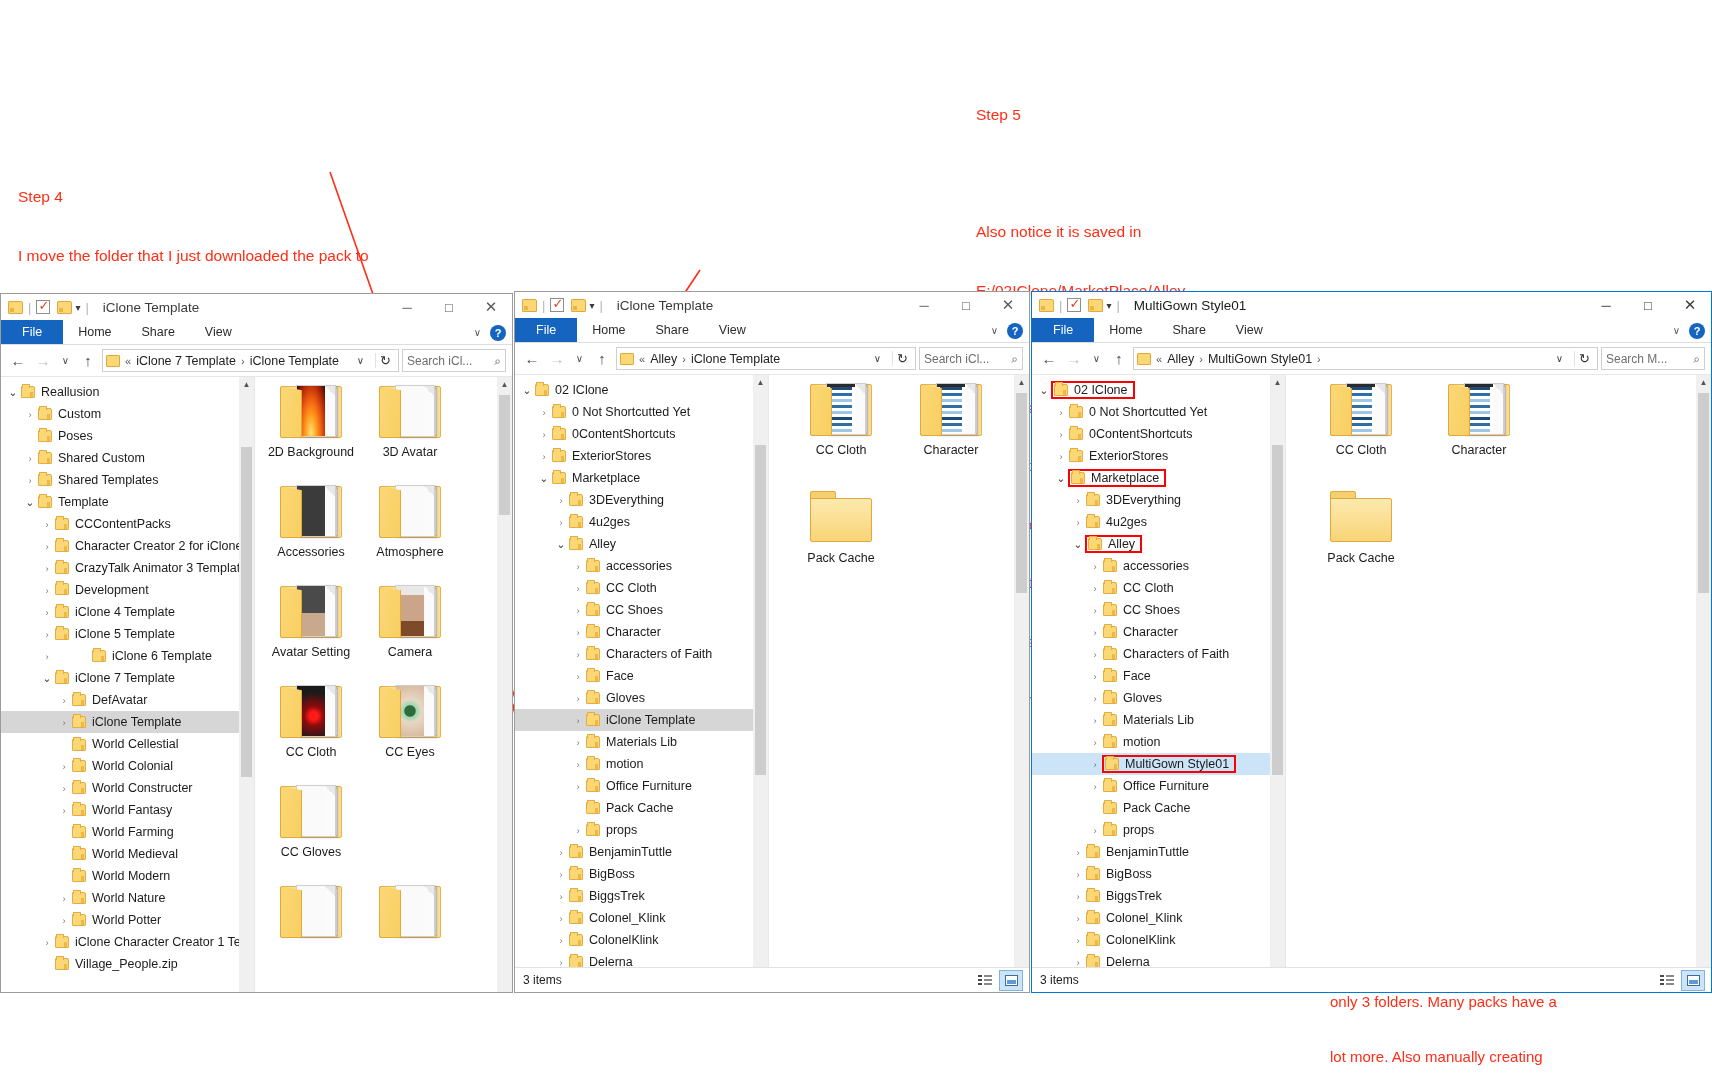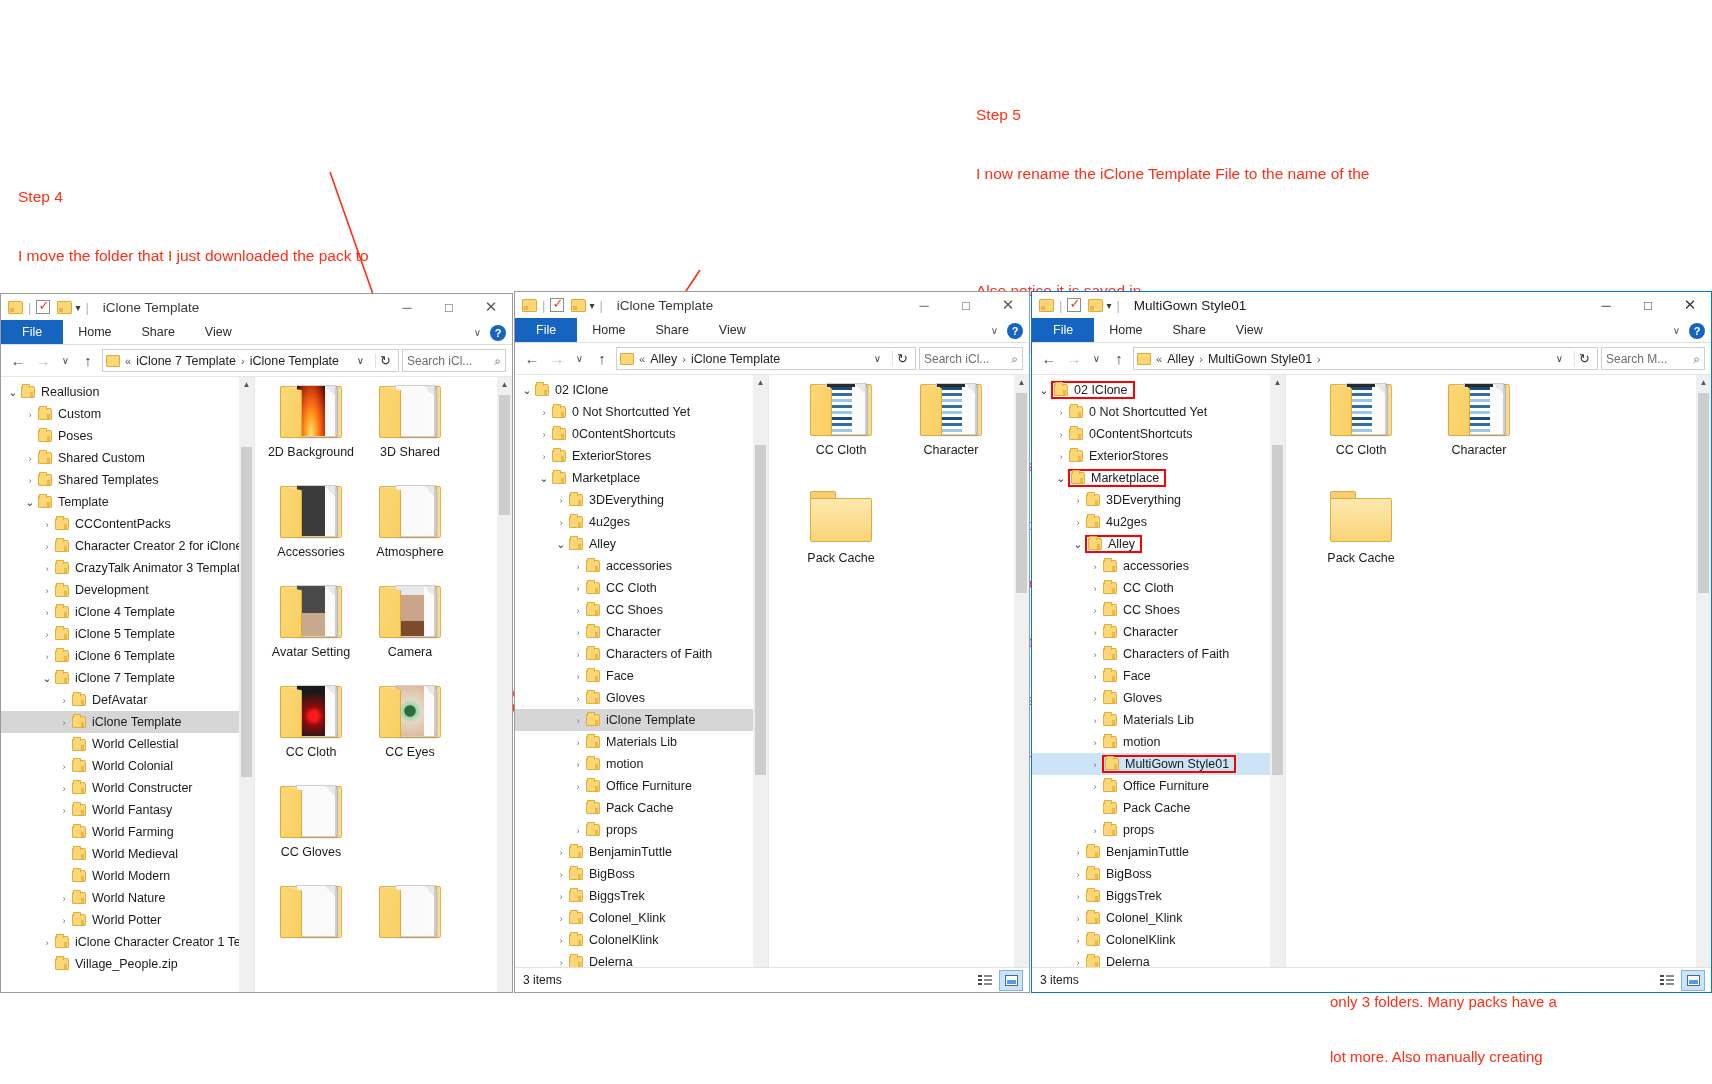--- a/index.html
+++ b/index.html
@@ -274,21 +274,20 @@
     <div>back to iClone Template</div>
   </div>
 
   <div class="annot" style="left:531px; top:250px;">
     <div>This is the folder where I keep all My iClone contents</div>
     <div>I also have one for CC contents but not using that much yet</div>
   </div>
 
   <div class="annot" style="left:976px; top:66px;">
     <div>Step 5</div>
-    <div>I now rename the iClone Template File to the name of the</div>
     <span class="blank"></span>
     <div>Also notice it is saved in</div>
     <div>E:/02IClone/MarketPlace/Alley</div>
     <span class="blank"></span>
     <div>This is so when I create the</div>
     <div>shortcuts I can chek the shortcuts</div>
     <div>properties so see where and who</div>
     <div>I bought it from as well as what pack</div>
     <div>it comes from in case I ever need</div>
     <div>to find that out</div>
@@ -419,42 +418,42 @@
           </div>
           <div class="row" style="padding-left: 38px;">
             <span class="twisty">›</span>
             <span style="display: flex; align-items: center;">
               <span class="fold"></span>
               <span>CrazyTalk Animator 3 Template</span>
             </span>
           </div>
           <div class="row" style="padding-left: 38px;">
             <span class="twisty">›</span>
-            <span style="display: flex; align-items: flex-end;">
+            <span style="display: flex; align-items: flex-start;">
               <span class="fold"></span>
               <span>Development</span>
             </span>
           </div>
           <div class="row" style="padding-left: 38px;">
             <span class="twisty">›</span>
             <span style="display: flex; align-items: center;">
               <span class="fold"></span>
               <span>iClone 4 Template</span>
             </span>
           </div>
           <div class="row" style="padding-left: 38px;">
             <span class="twisty">›</span>
             <span style="display: flex; align-items: center;">
               <span class="fold"></span>
               <span>iClone 5 Template</span>
             </span>
           </div>
           <div class="row" style="padding-left: 38px;">
             <span class="twisty">›</span>
-            <span style="display: flex; align-items: center;">
+            <span style="display: flex; align-items: center; margin-left: 37px;">
               <span class="fold"></span>
               <span>iClone 6 Template</span>
             </span>
           </div>
           <div class="row" style="padding-left: 38px;">
             <span class="twisty open">⌄</span>
             <span style="display: flex; align-items: center;">
               <span class="fold"></span>
               <span>iClone 7 Template</span>
             </span>
@@ -576,21 +575,21 @@
                 <div class="bf-back"></div>
                 <div class="bf-paper2"></div>
                 <div class="bf-paper">
                   <div class="bf-dogear"></div>
                 </div>
                 <div class="bf-thumb">
                   <div class="th-plain"></div>
                 </div>
                 <div class="bf-front"></div>
               </div>
-              <div class="lbl">3D Shared</div>
+              <div class="lbl">3D Avatar</div>
             </div>
             <div class="tile" style="left: 6px; top: 104px;">
               <div class="bigfold">
                 <div class="bf-back"></div>
                 <div class="bf-paper2"></div>
                 <div class="bf-paper">
                   <div class="bf-dogear"></div>
                 </div>
                 <div class="bf-thumb">
                   <div class="th-dark"></div>

